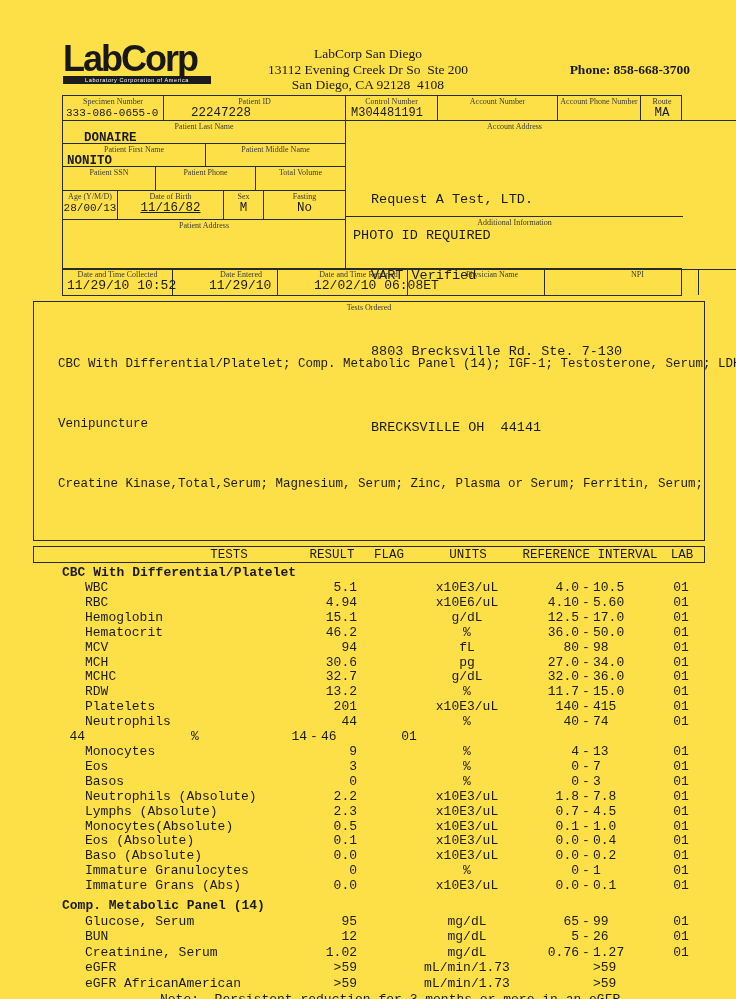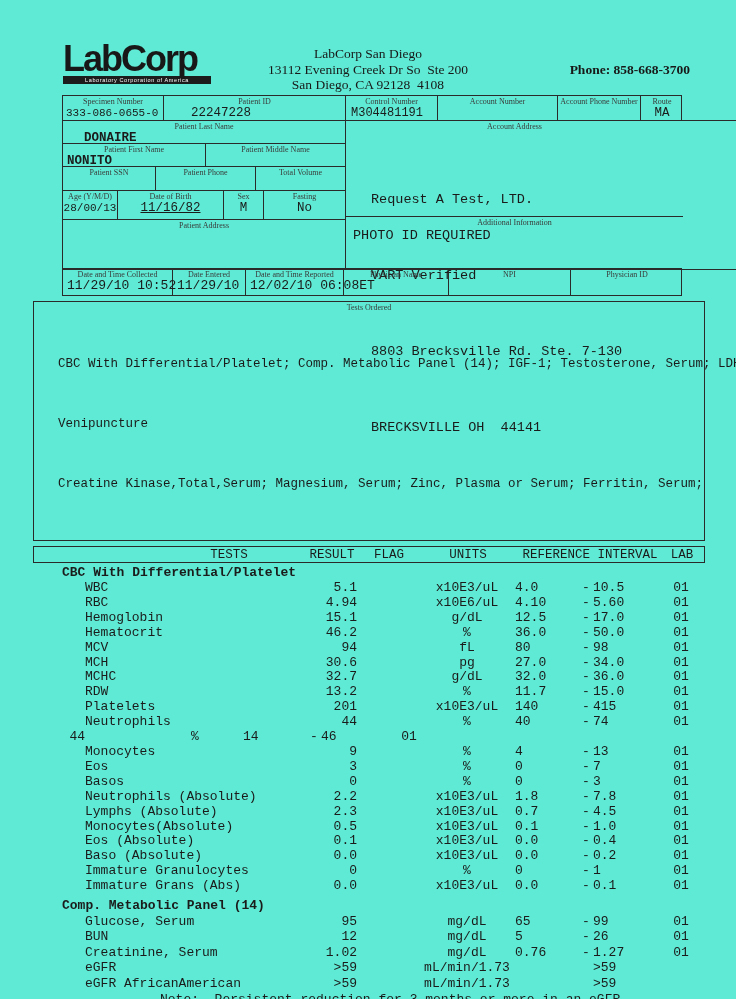--- a/index.html
+++ b/index.html
@@ -1,18 +1,18 @@
 <!DOCTYPE html>
 <html><head>
 <meta charset="utf-8">
 <style>
   html,body{margin:0;padding:0;background:#e8e8e6;}
   .page{
     position:relative; width:736px; height:999px; margin:0 auto;
-    background:#5eead4; color:#1b1b1b; overflow:hidden;
+    background:#fde047; color:#1b1b1b; overflow:hidden;
     font-family:"Liberation Mono","DejaVu Sans Mono",monospace;
   }
   .pre{white-space:pre;}
 
   
   .hdr{position:relative;height:95px;}
   .logo{position:absolute;left:63px;top:42px;}
   .logo-text{font-family:"Liberation Sans",sans-serif;font-weight:bold;font-size:36px;line-height:34px;letter-spacing:-2px;color:#181818;}
   .logo-bar{background:#1c1c1c;color:#fff;font-family:"Liberation Sans",sans-serif;font-size:5.5px;letter-spacing:.6px;text-align:center;padding:1px 2px;margin-top:0;width:148px;box-sizing:border-box;}
   .lab-address{position:absolute;left:0;right:0;top:46px;text-align:center;font-family:"Liberation Serif",serif;font-size:13.5px;line-height:15.5px;color:#181818;}
@@ -33,42 +33,42 @@
   .prow{display:flex;border-bottom:1.5px solid #2a2a2a;box-sizing:border-box;}
   .prow:last-child{border-bottom:none;}
   .pcell{border-right:1.5px solid #2a2a2a;box-sizing:border-box;overflow:hidden;}
   .pcell:last-child{border-right:none;}
   .r1{height:23px;} .r2{height:23px;} .r3{height:25px;} .r4{height:29px;} .r5{height:48.5px;border-bottom:none;}
   .acct-addr{height:95px;border-bottom:1.5px solid #2a2a2a;}
   .addl-info{height:53.5px;}
   .addr-lines{font-size:13.5px;line-height:19px;padding-left:25px;white-space:pre;}
   .pat-addr-lines{font-size:13px;line-height:16px;padding-left:23px;white-space:pre;}
 
-  .dates-row{margin-left:62px;width:620px;height:28px;margin-top:-1.5px;display:grid;grid-template-columns:110px 73px 98px 105px 122px 112px;}
+  .dates-row{margin-left:62px;width:620px;height:28px;margin-top:-1.5px;display:grid;grid-template-columns:110px 73px 98px 105px 122px 112px;gap:32px;}
   .dates-row>div{border-right:1.5px solid #2a2a2a;}
   .dates-row>div:last-child{border-right:none;}
   .dval{font-size:13px;line-height:13px;white-space:pre;padding-left:4px;}
 
   
   .tests-box{margin-left:33px;width:672px;margin-top:5px;padding-bottom:3px;}
   .tests-lines{font-size:12.5px;line-height:15px;padding-left:24px;white-space:pre;}
 
   
   .res-header{margin-left:33px;width:672px;height:17px;margin-top:5px;position:relative;font-size:12.5px;}
   .res-header span{position:absolute;top:1px;transform:translateX(-50%);white-space:nowrap;}
   .res-body{margin-left:33px;width:690px;}
   .sec-title{font-weight:bold;font-size:13px;line-height:16px;padding-left:29px;margin-top:2px;white-space:pre;}
   .rt-row{display:flex;font-size:13px;line-height:14.9px;}
   .cmp .rt-row{line-height:15.4px;}
   .rt-name{box-sizing:border-box;padding-left:52px;width:272px;white-space:pre;}
   .rt-result{width:52px;text-align:right;white-space:pre;}
   .rt-flag{width:62px;text-align:center;white-space:pre;}
   .rt-units{width:96px;text-align:center;white-space:pre;}
   .rt-ref{width:148px;display:flex;}
-  .rt-ref-low{width:64px;text-align:left;white-space:pre;}
+  .rt-ref-low{width:64px;text-align:right;white-space:pre;}
   .rt-dash{width:14px;text-align:center;white-space:pre;}
   .rt-ref-high{width:64px;text-align:left;white-space:pre;}
   .rt-lab{width:36px;text-align:center;white-space:pre;}
   .note-block{padding-left:127px;margin-top:1px;font-size:13px;line-height:15.2px;}
   .note-line{white-space:pre;}
 </style>
 </head>
 <body>
 
 <div class="page">

